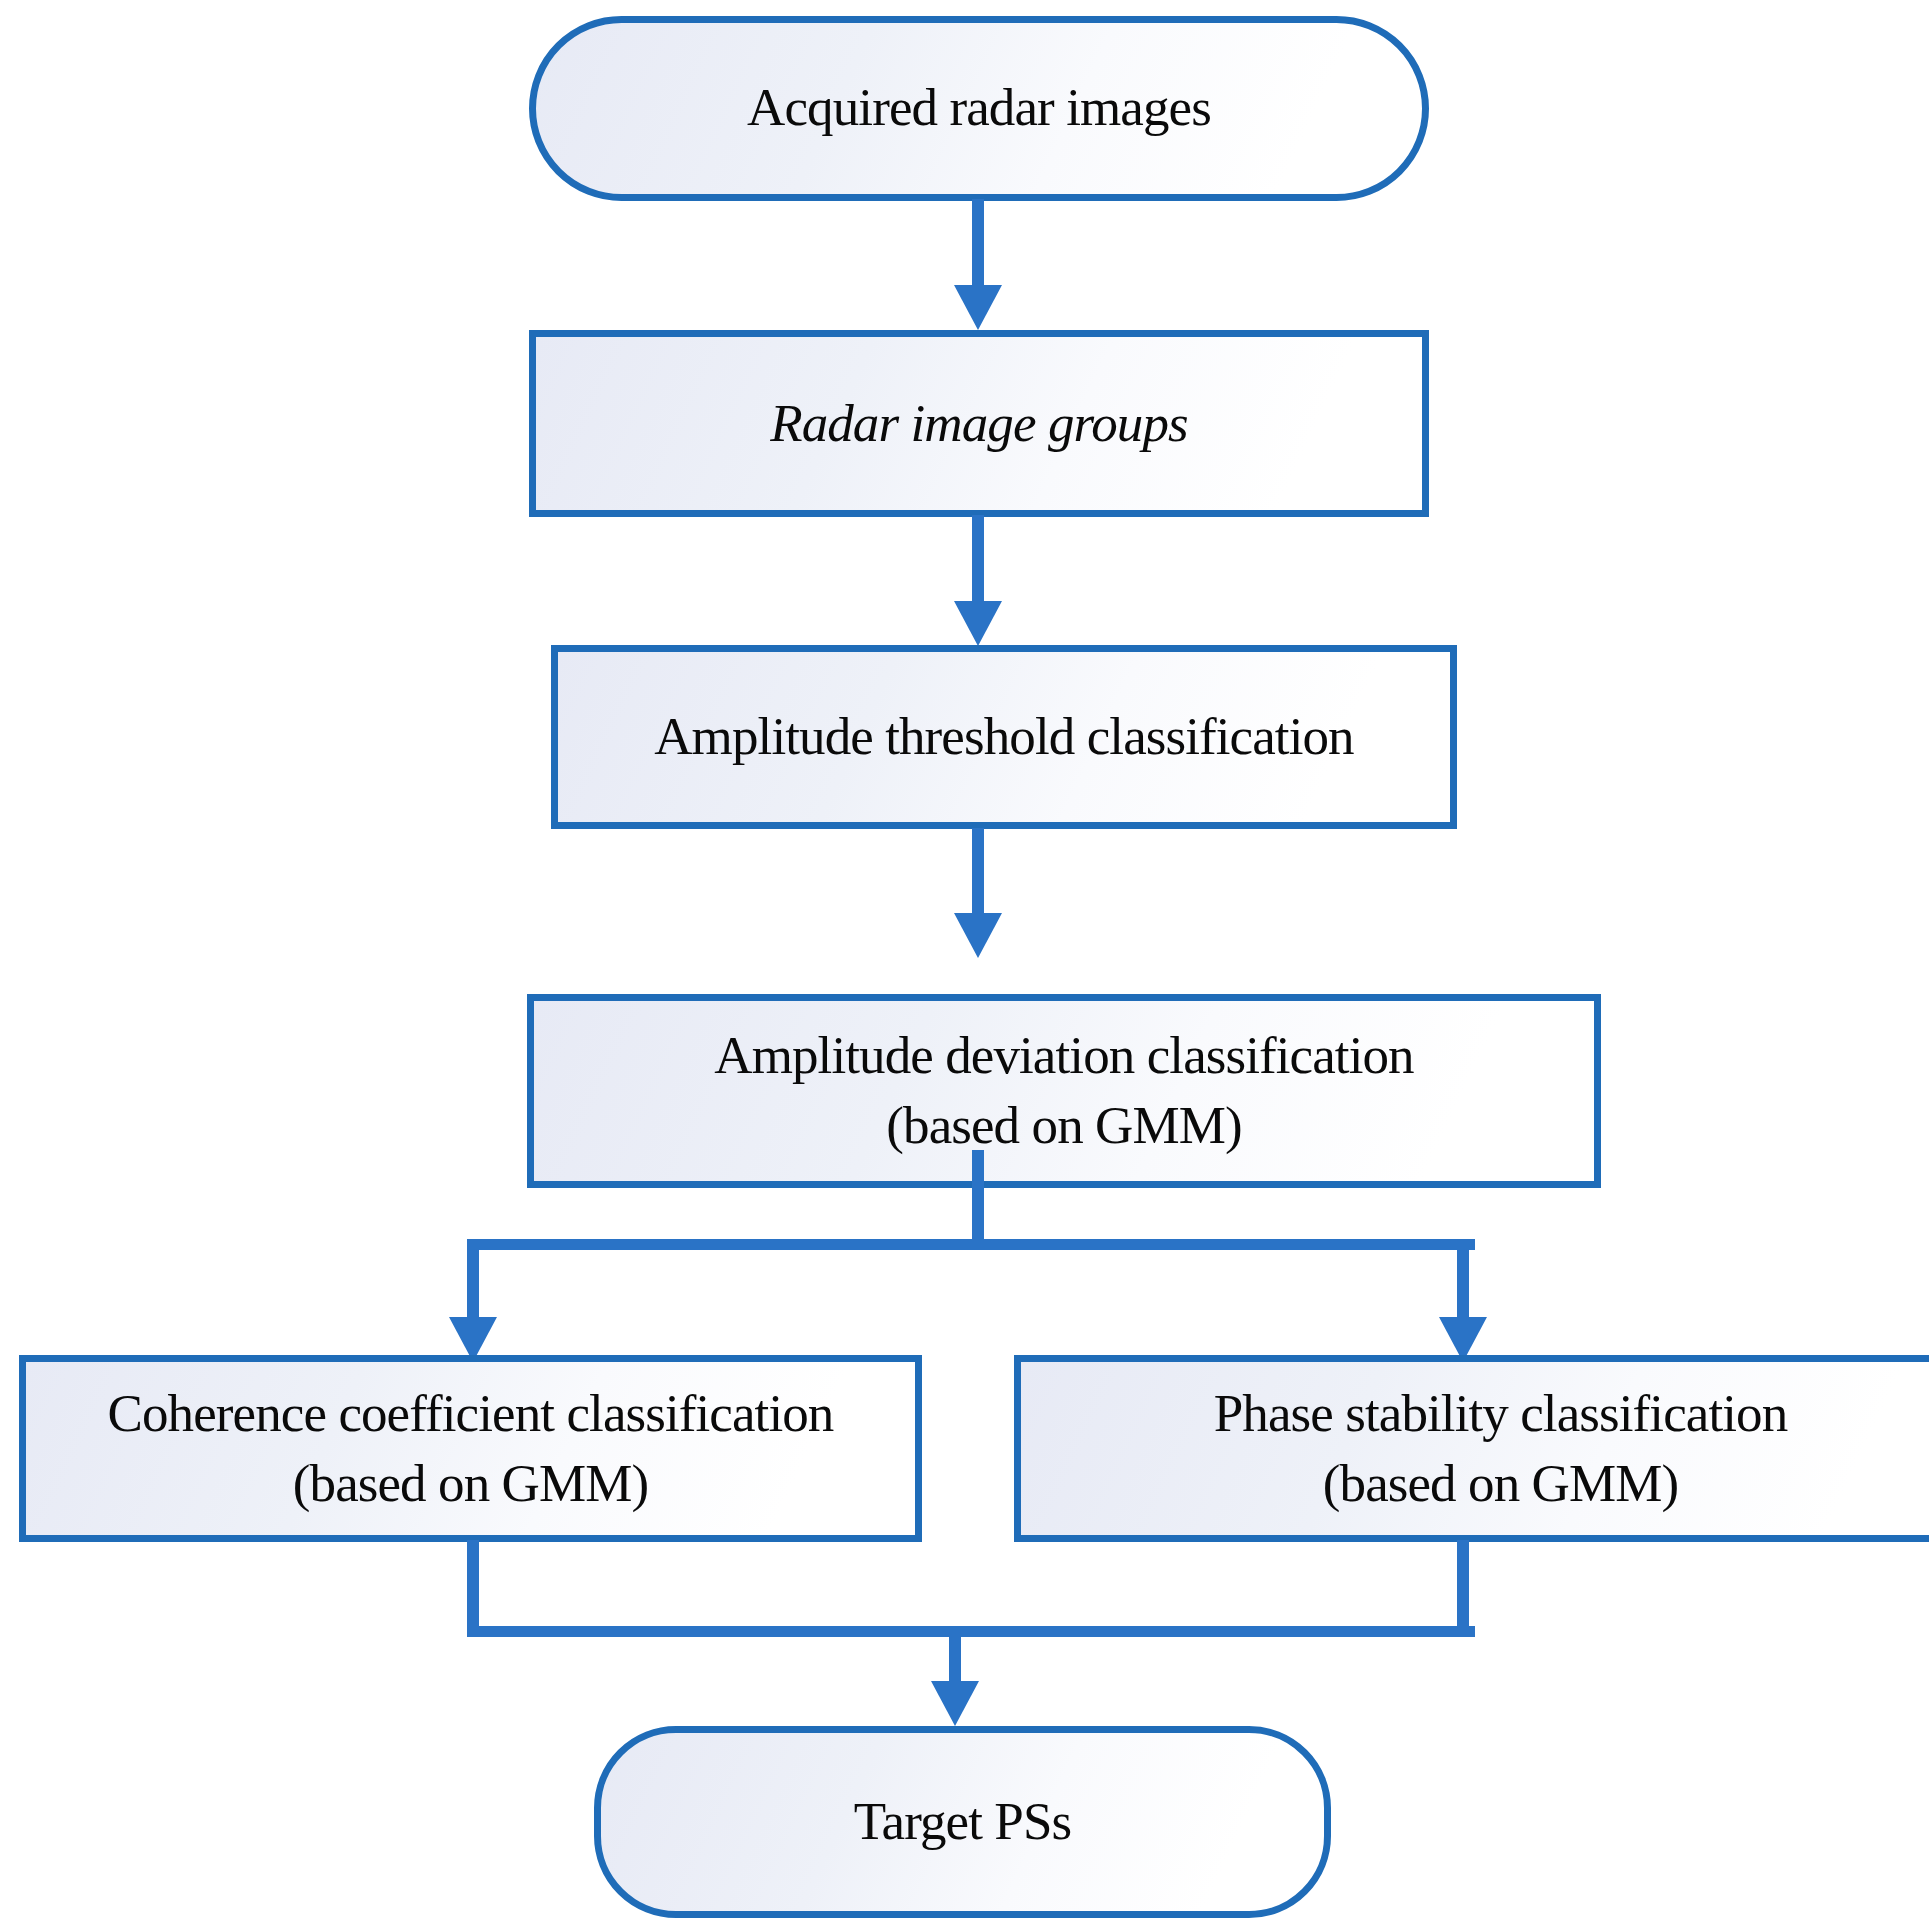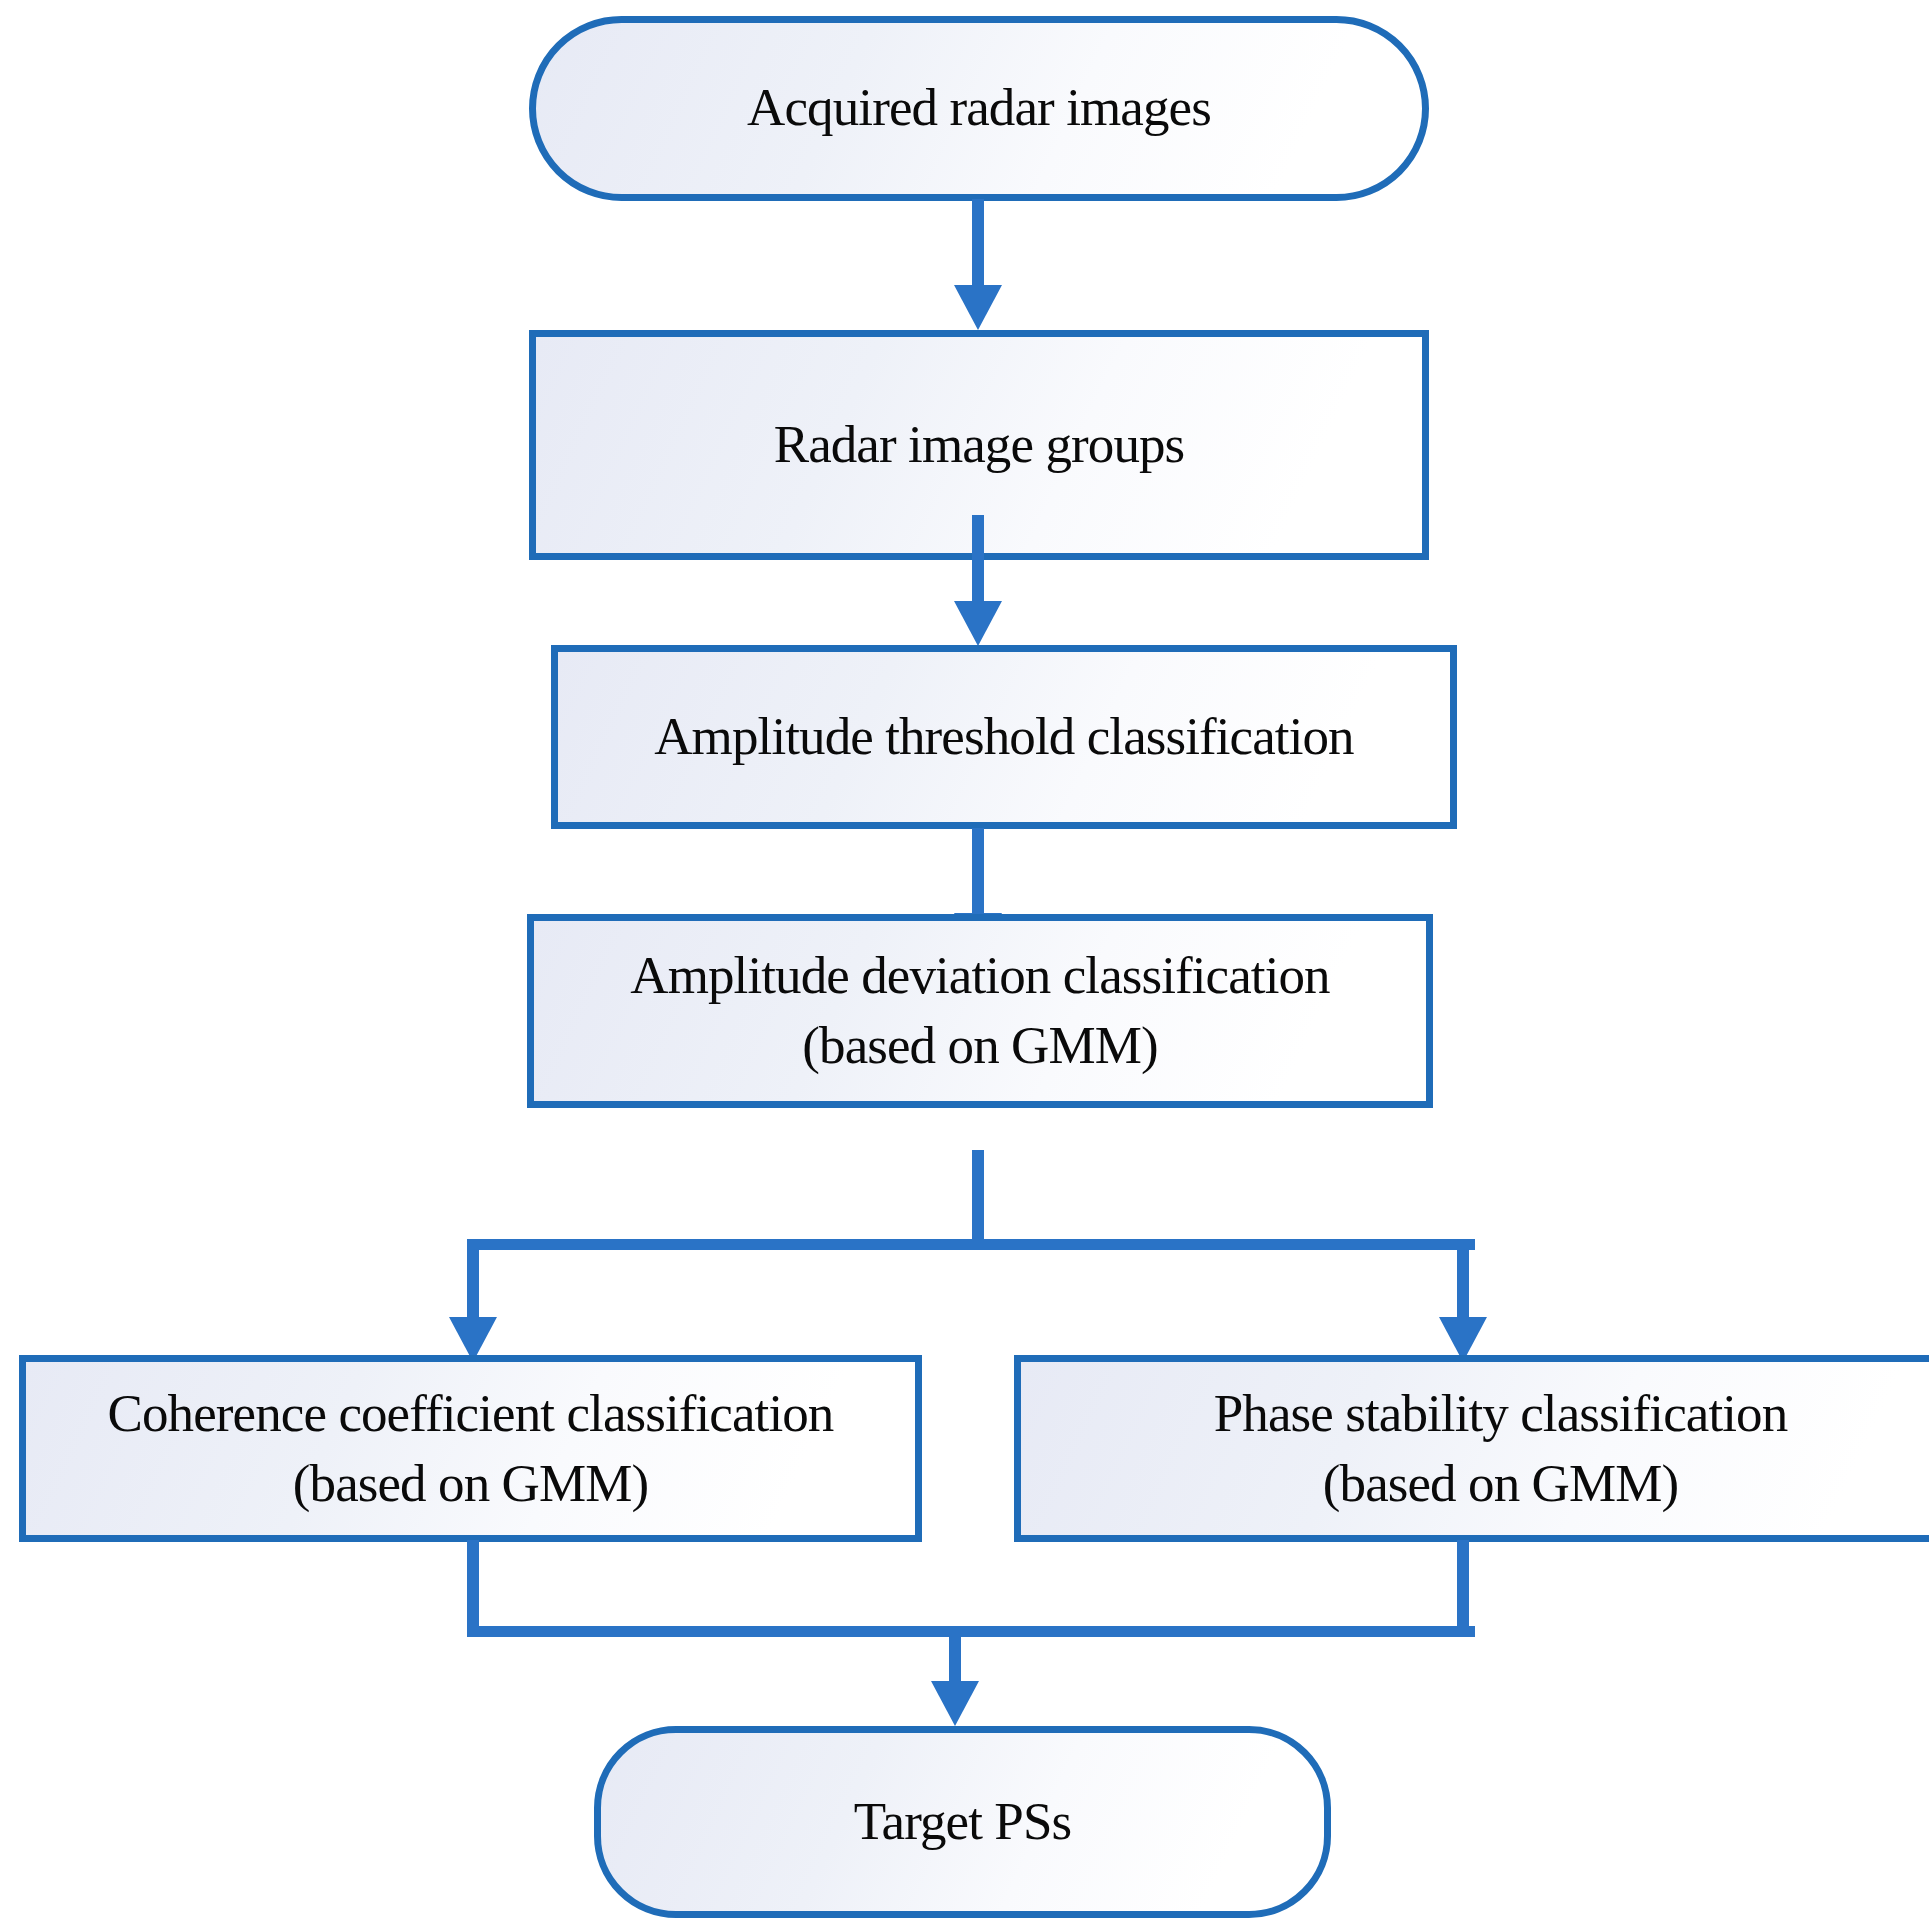--- a/index.html
+++ b/index.html
@@ -43,35 +43,35 @@
 
 <div id="canvas">
 
   <div class="node stadium" style="left:529px;top:15.5px;width:900px;height:185px;">
     <span class="lbl">Acquired radar images</span>
   </div>
 
   <div class="stem" style="left:972px;top:199px;height:88px;"></div>
   <div class="arrowhead" style="left:954px;top:285px;"></div>
 
-  <div class="node" style="left:529px;top:330px;width:900px;height:230px;">
+  <div class="node" style="left:529px;top:330px;width:900px;height:187px;font-style:italic;">
     <span class="lbl">Radar image groups</span>
   </div>
 
   <div class="stem" style="left:972px;top:515px;height:88px;"></div>
   <div class="arrowhead" style="left:954px;top:601px;"></div>
 
   <div class="node" style="left:527px;top:645px;width:906px;height:184px;margin-left:24px;">
     <span class="lbl">Amplitude threshold classification</span>
   </div>
 
   <div class="stem" style="left:972px;top:828px;height:87px;"></div>
   <div class="arrowhead" style="left:954px;top:913px;"></div>
 
-  <div class="node" style="left:527px;top:914px;width:906px;height:194px;">
+  <div class="node" style="left:527px;top:994px;width:1074px;height:194px;">
     <span class="lbl">Amplitude deviation classification</span>
     <span class="lbl">(based on GMM)</span>
   </div>
 
   <div class="stem" style="left:972px;top:1150px;height:95px;"></div>
   <div class="bar" style="left:467px;top:1239px;width:1008px;"></div>
   <div class="stem" style="left:467px;top:1239px;height:80px;"></div>
   <div class="arrowhead" style="left:449px;top:1317px;"></div>
   <div class="stem" style="left:1457px;top:1239px;height:80px;"></div>
   <div class="arrowhead" style="left:1439px;top:1317px;"></div>

